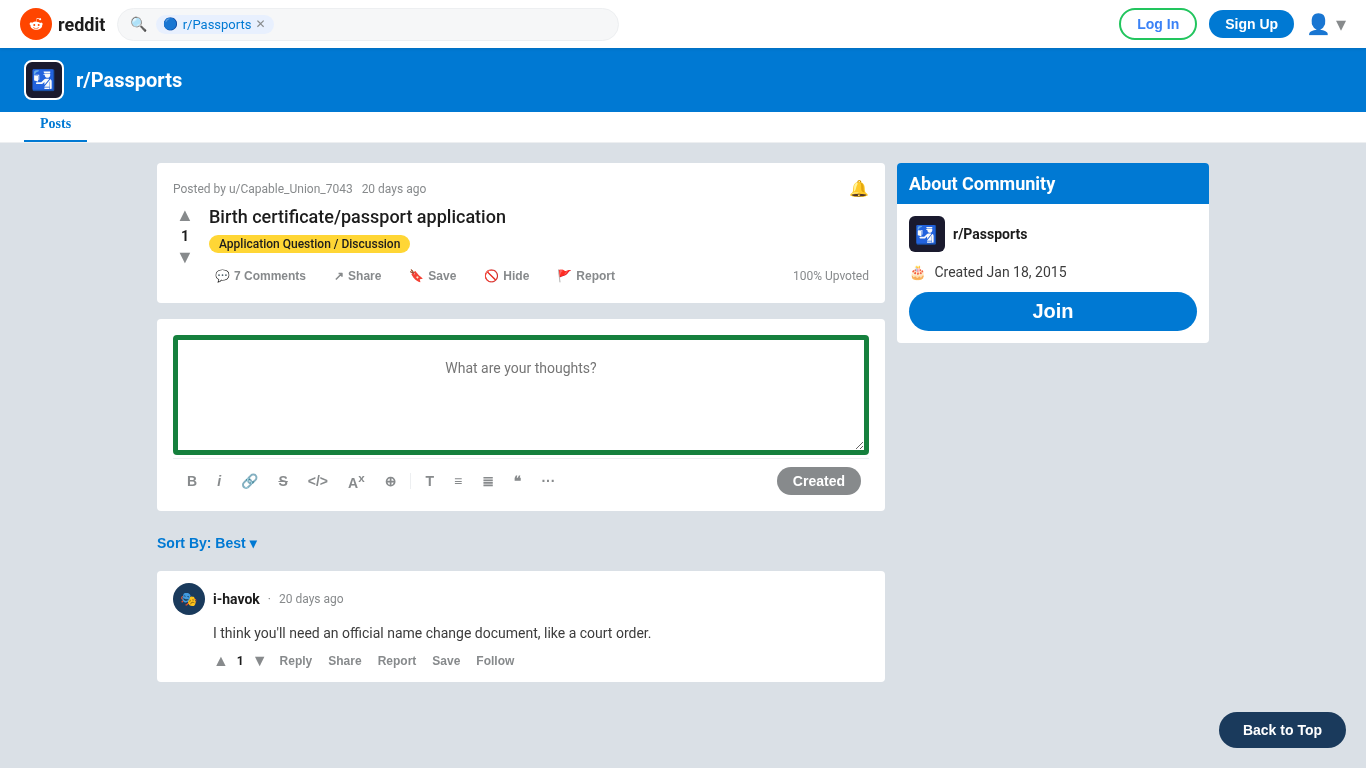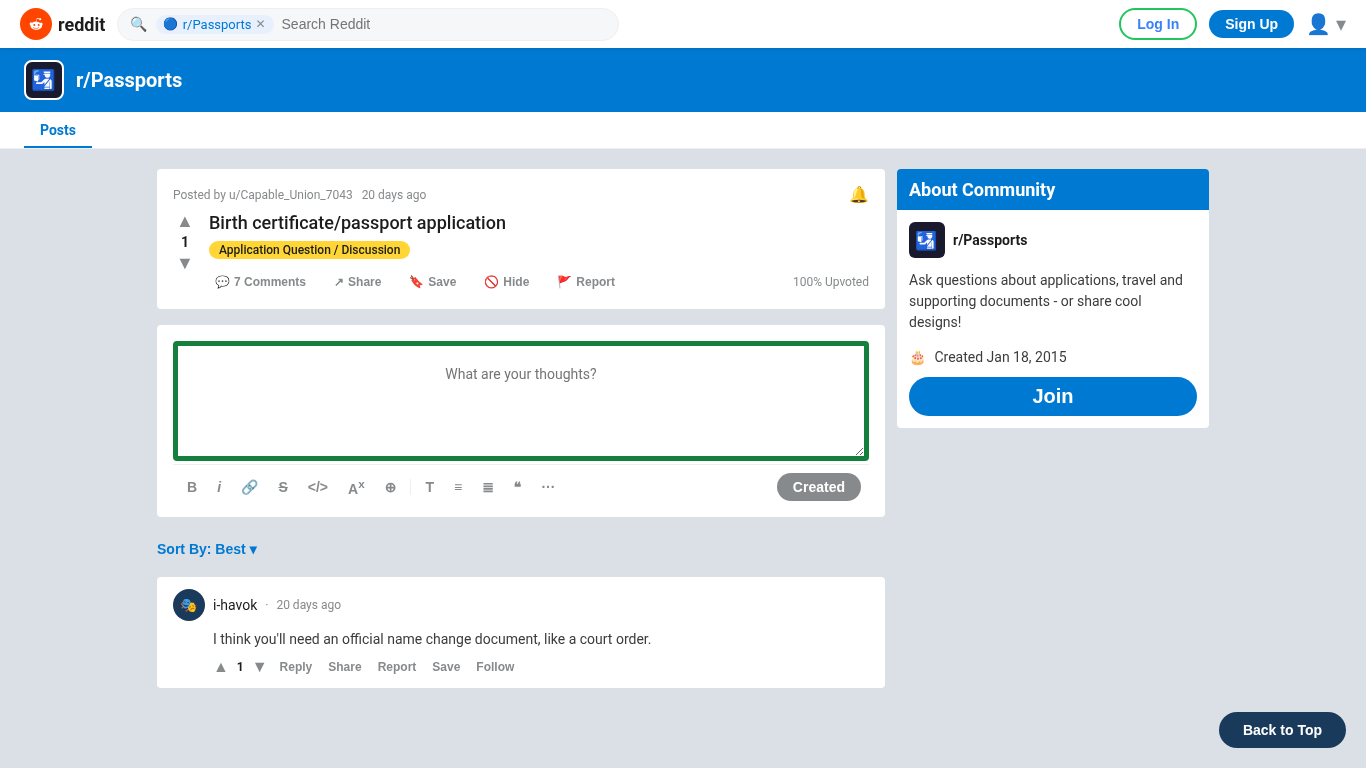--- a/index.html
+++ b/index.html
@@ -122,26 +122,27 @@
     }
 
     
     .subreddit-nav {
       background: white;
       padding: 0 24px;
       border-bottom: 1px solid #edeff1;
     }
     .nav-tab {
       display: inline-block;
-      padding: 10px 16px 8px;
+      padding: 4px 16px 8px;
       font-weight: 700;
       font-size: 14px;
       color: #1c1c1c;
       cursor: pointer;
       border-bottom: 2px solid transparent;
+      font-family: Liberation Serif, serif;
     }
     .nav-tab.active {
       color: #0079d3;
       border-bottom: 2px solid #0079d3;
     }
 
     
     .main-content {
       max-width: 1100px;
       margin: 20px auto;
@@ -317,21 +318,21 @@
       width: 32px;
       height: 32px;
       border-radius: 50%;
       background: #1a3a5c;
       display: flex;
       align-items: center;
       justify-content: center;
       font-size: 14px;
       overflow: hidden;
     }
-    .comment-author { font-weight: 400; font-size: 14px; color: #1c1c1c; }
+    .comment-author { font-weight: 700; font-size: 14px; color: #1c1c1c; }
     .comment-time { color: #878a8c; font-size: 12px; }
     .comment-text {
       font-size: 14px;
       line-height: 1.5;
       color: #3c3c3c;
       padding-left: 40px;
       margin-bottom: 8px;
     }
     .comment-actions {
       display: flex;
@@ -457,21 +458,20 @@
     <span class="logo-text">reddit</span>
   </a>
 
   <div class="search-bar">
     <span class="search-icon">🔍</span>
     <div class="search-tag">
       <span class="tag-icon">🔵</span>
       <span>r/Passports</span>
       <span class="tag-close">✕</span>
     </div>
-    <input class="search-input" type="text" placeholder="Search Reddit" style="">
   </div>
 
   <div class="header-spacer"></div>
 
   <button class="btn-login">Log In</button>
   <button class="btn-signup">Sign Up</button>
   <span class="user-icon">👤 ▾</span>
 </header>
 
 <div class="subreddit-banner">
@@ -588,21 +588,20 @@
   <div class="sidebar">
     <div class="about-community">
       <div class="about-header">About Community</div>
       <div class="about-body">
         <div class="about-subreddit-info">
           <div class="about-avatar">
             <span>🛂</span>
           </div>
           <span class="about-subreddit-name">r/Passports</span>
         </div>
-        <p class="about-description">Ask questions about applications, travel and supporting documents - or share cool designs!</p>
         <div class="about-created">
           <span>🎂</span>
           <span>Created Jan 18, 2015</span>
         </div>
         <button class="btn-join">Join</button>
       </div>
     </div>
   </div>
 </div>
 

